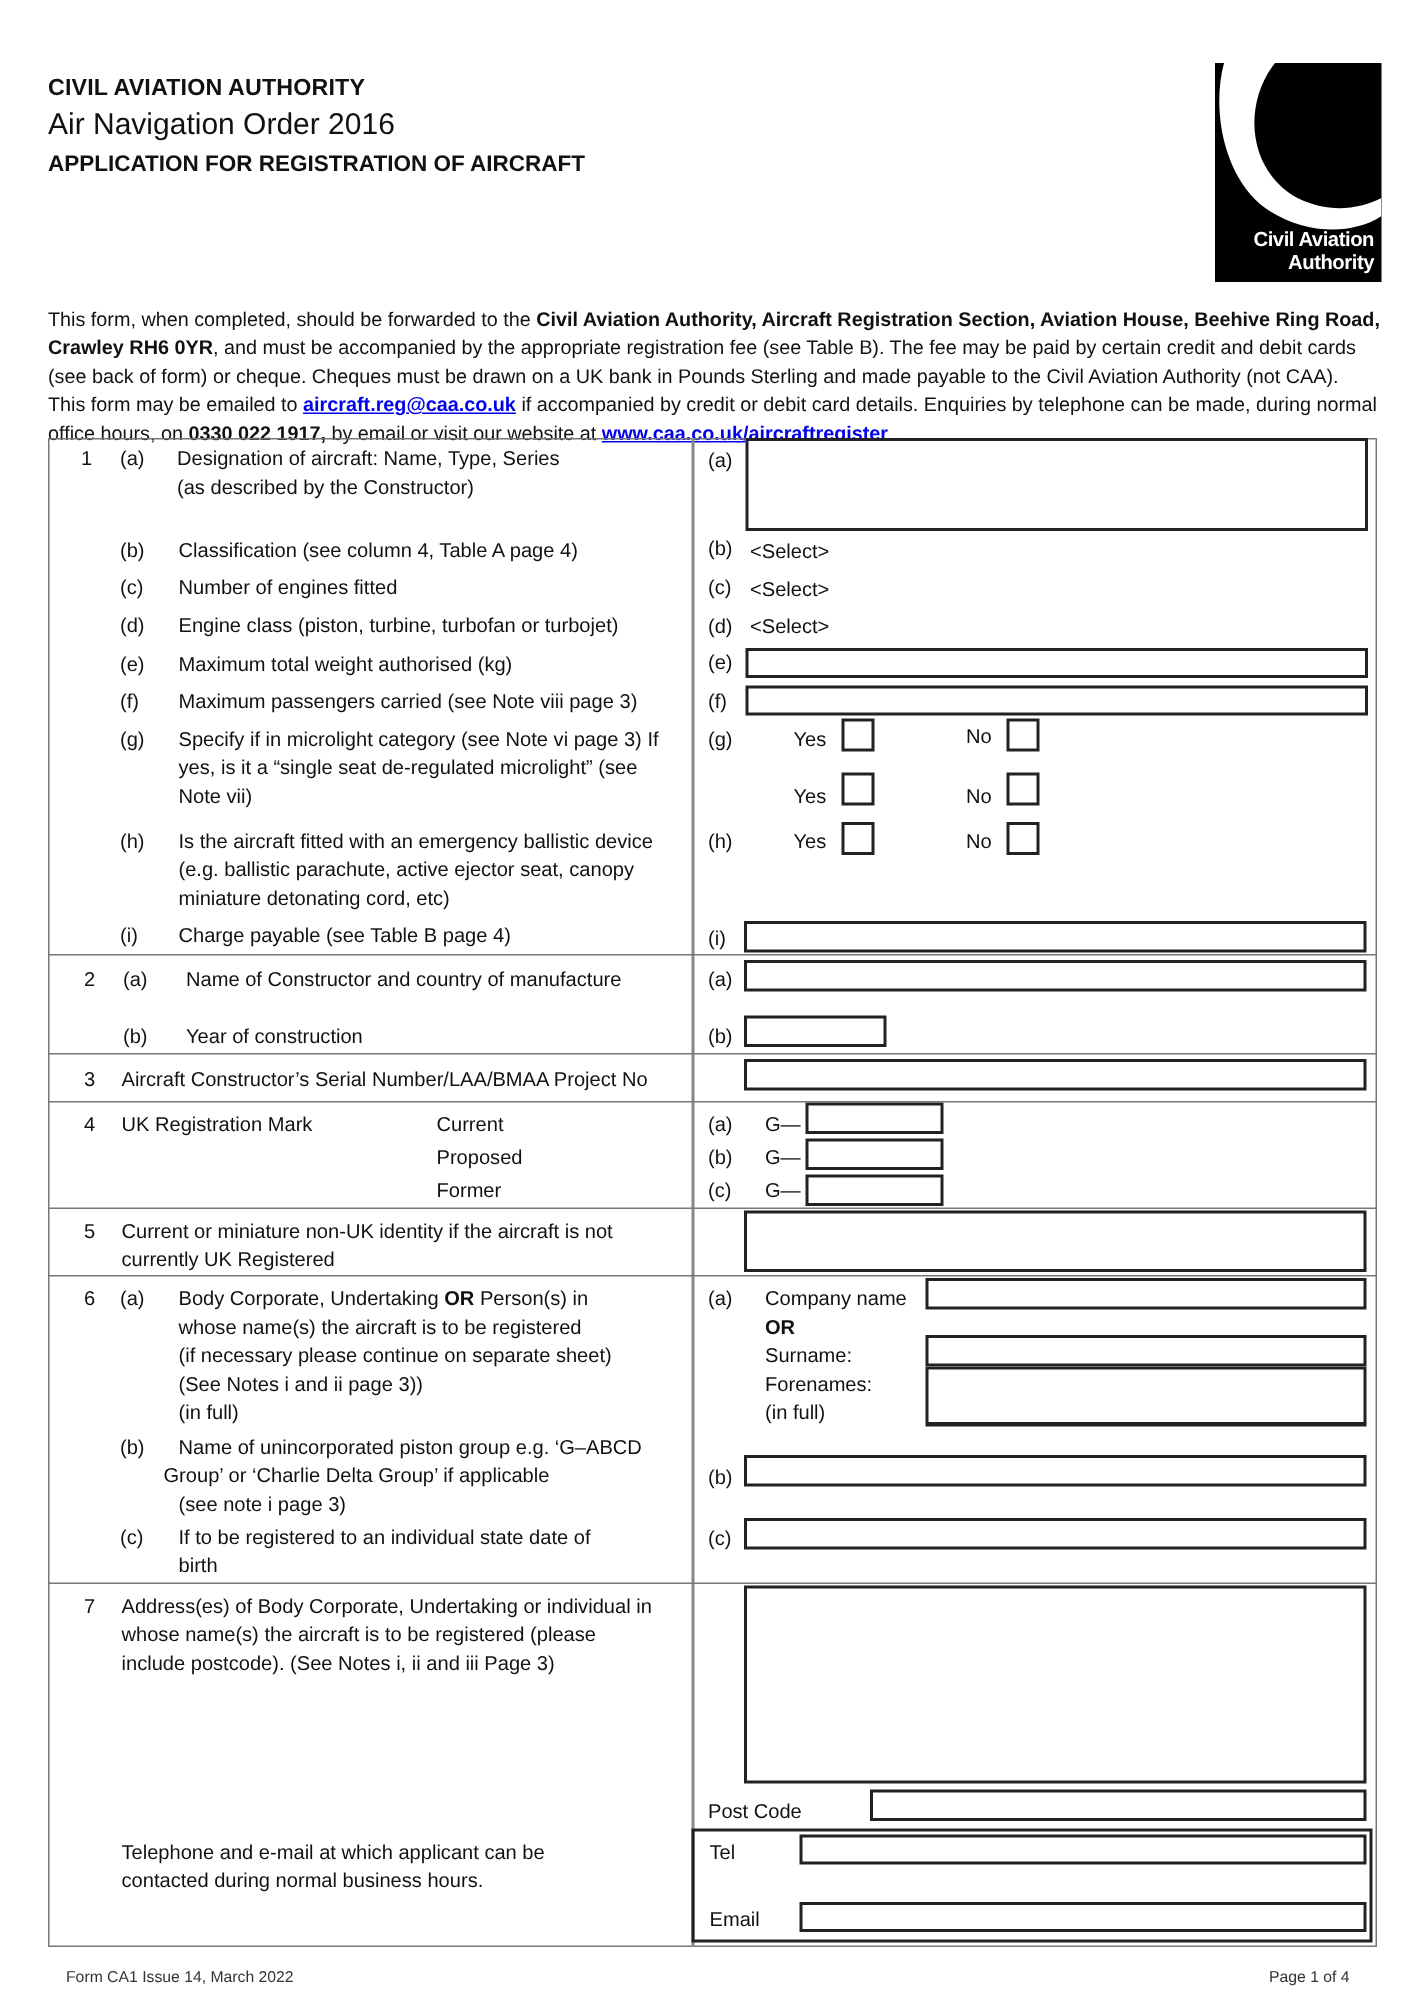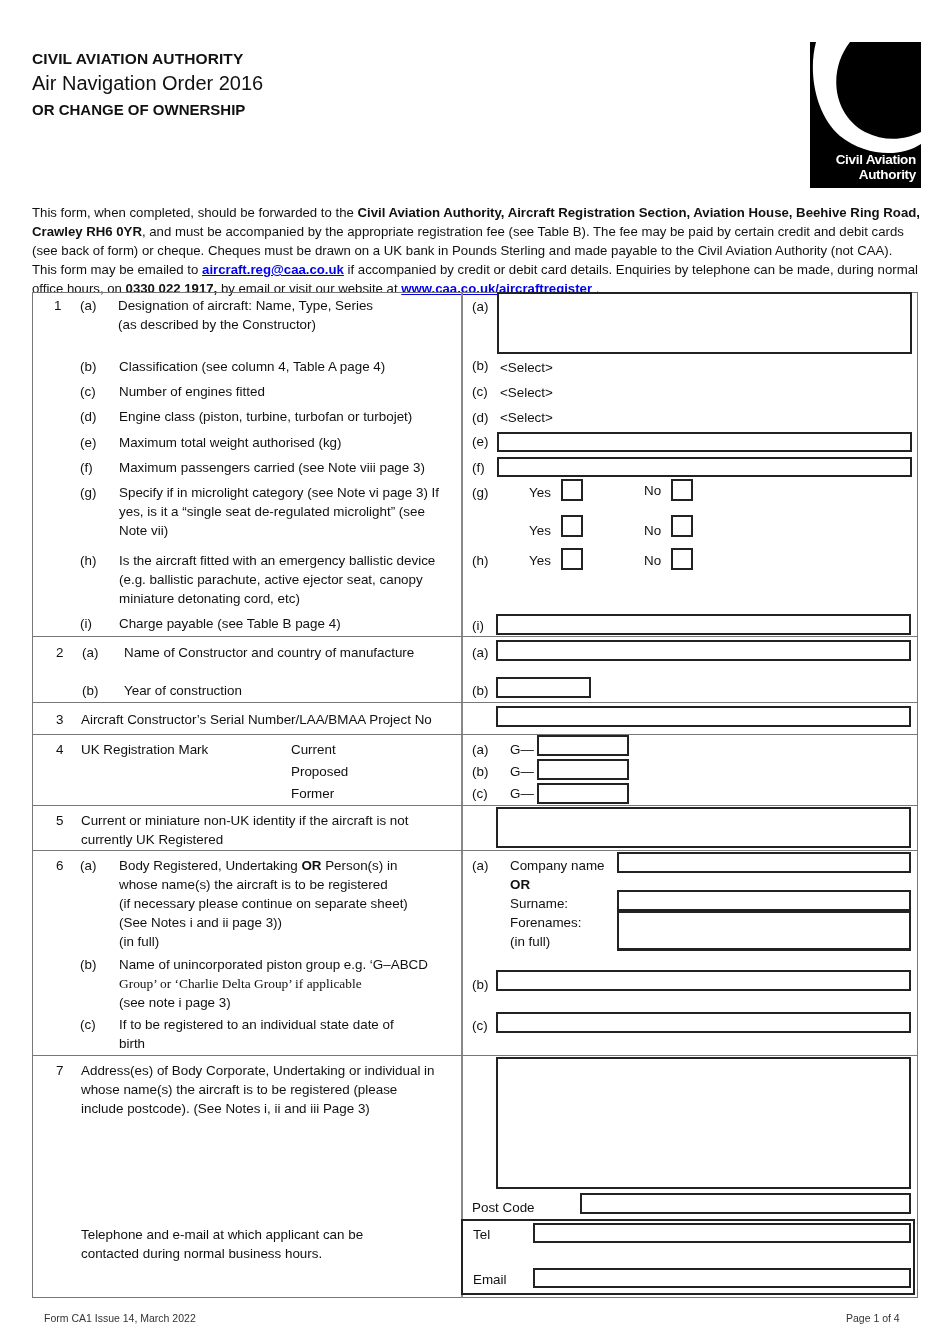--- a/index.html
+++ b/index.html
@@ -23,21 +23,21 @@
   .cb { position: absolute; width: 22px; height: 22px; border: 2px solid #222; box-sizing: border-box; background: #fff; }
   .sel { position: absolute; font-size: 13.4px; }
   .footer { font-size: 10.5px; color: #333; }
 </style>
 </head>
 <body>
 
 <div class="abs h-org">CIVIL AVIATION AUTHORITY</div>
 <div class="abs h-ano">Air Navigation Order 2016</div>
 <div class="abs h-title">
-  <div>OR CHANGE OF OWNERSHIP</div>
+  <div>APPLICATION FOR REGISTRATION OF AIRCRAFT</div>
 </div>
 
 <div class="abs logo">
   <svg width="111" height="146" viewBox="0 0 111 146">
     <path d="M6 0 L40 0 C18 28 22 72 55 90 C75 100 95 98 111 90 L111 102 C90 116 55 114 30 94 C5 72 -2 30 6 0 Z" fill="#fff"></path>
   </svg>
   <div class="logo-text">
     <div>Civil Aviation</div>
     <div>Authority</div>
   </div>
@@ -170,29 +170,29 @@
 <div>
   <span class="t" style="left:56px; top:811px;">5</span>
   <span class="t" style="left:81px; top:811px;">Current or miniature non-UK identity if the aircraft is not</span>
   <span class="t" style="left:81px; top:830px;">currently UK Registered</span>
   <div class="box" style="left:496px; top:807px; width:415px; height:41px;"></div>
 </div>
 
 <div>
   <span class="t" style="left:56px; top:856px;">6</span>
   <span class="t" style="left:80px; top:856px;">(a)</span>
-  <span class="t" style="left:119px; top:856px;"><span>Body Registered, Undertaking </span><b>OR</b><span> Person(s) in</span></span>
+  <span class="t" style="left:119px; top:856px;"><span>Body Corporate, Undertaking </span><b>OR</b><span> Person(s) in</span></span>
   <span class="t" style="left:119px; top:875px;">whose name(s) the aircraft is to be registered</span>
   <span class="t" style="left:119px; top:894px;">(if necessary please continue on separate sheet)</span>
   <span class="t" style="left:119px; top:913px;text-align:center;">(See Notes i and ii page 3))</span>
   <span class="t" style="left:119px; top:932px;">(in full)</span>
 
   <span class="t" style="left:80px; top:955px;">(b)</span>
   <span class="t" style="left:119px; top:955px;">Name of unincorporated piston group e.g. ‘G–ABCD</span>
-  <span class="t" style="left:119px; top:974px;font-family:Liberation Serif, serif;">Group’ or ‘Charlie Delta Group’ if applicable</span>
+  <span class="t" style="left:109px; top:974px;">Group’ or ‘Charlie Delta Group’ if applicable</span>
   <span class="t" style="left:119px; top:993px;">(see note i page 3)</span>
 
   <span class="t" style="left:80px; top:1015px;">(c)</span>
   <span class="t" style="left:119px; top:1015px;">If to be registered to an individual state date of</span>
   <span class="t" style="left:119px; top:1034px;">birth</span>
 
   <span class="t" style="left:472px; top:856px;">(a)</span>
   <span class="t" style="left:510px; top:856px;">Company name</span>
   <div class="box" style="left:617px; top:852px; width:294px; height:21px;"></div>
   <span class="t" style="left:510px; top:875px; font-weight:bold;">OR</span>

